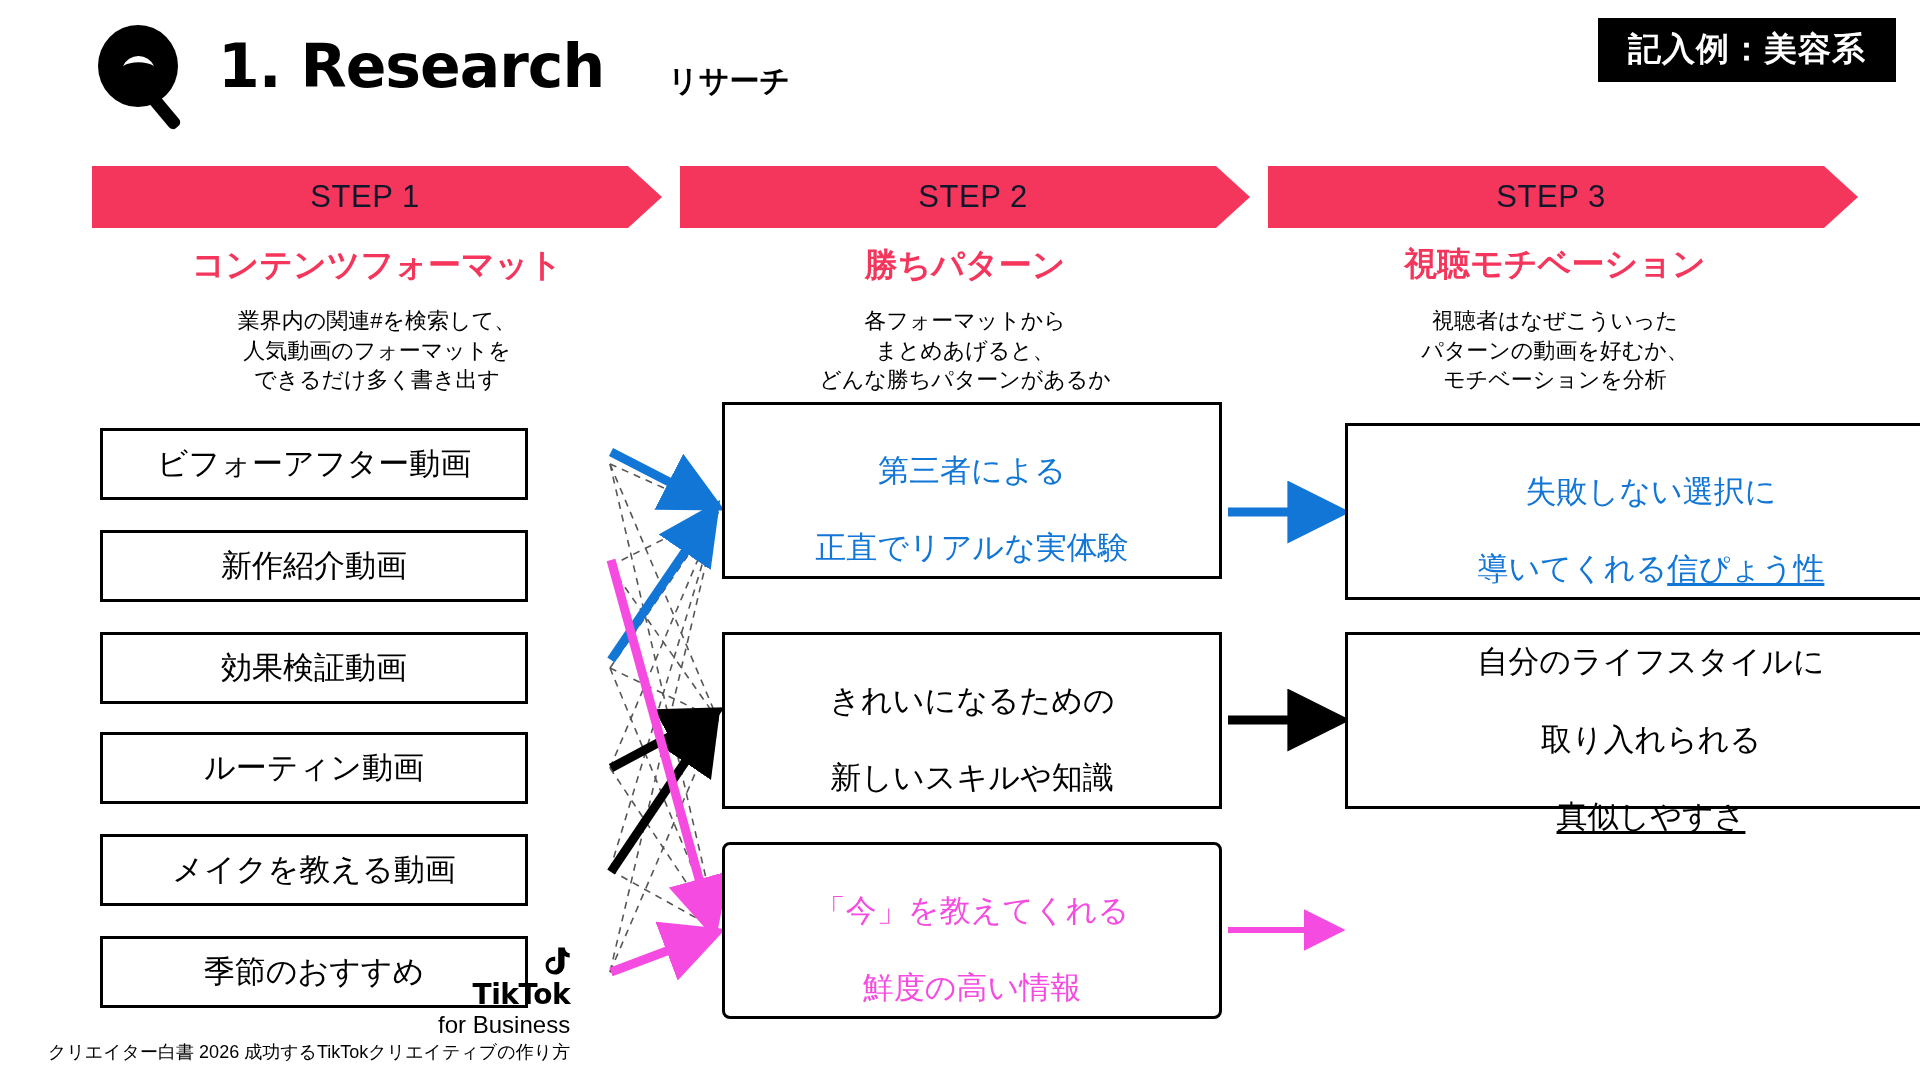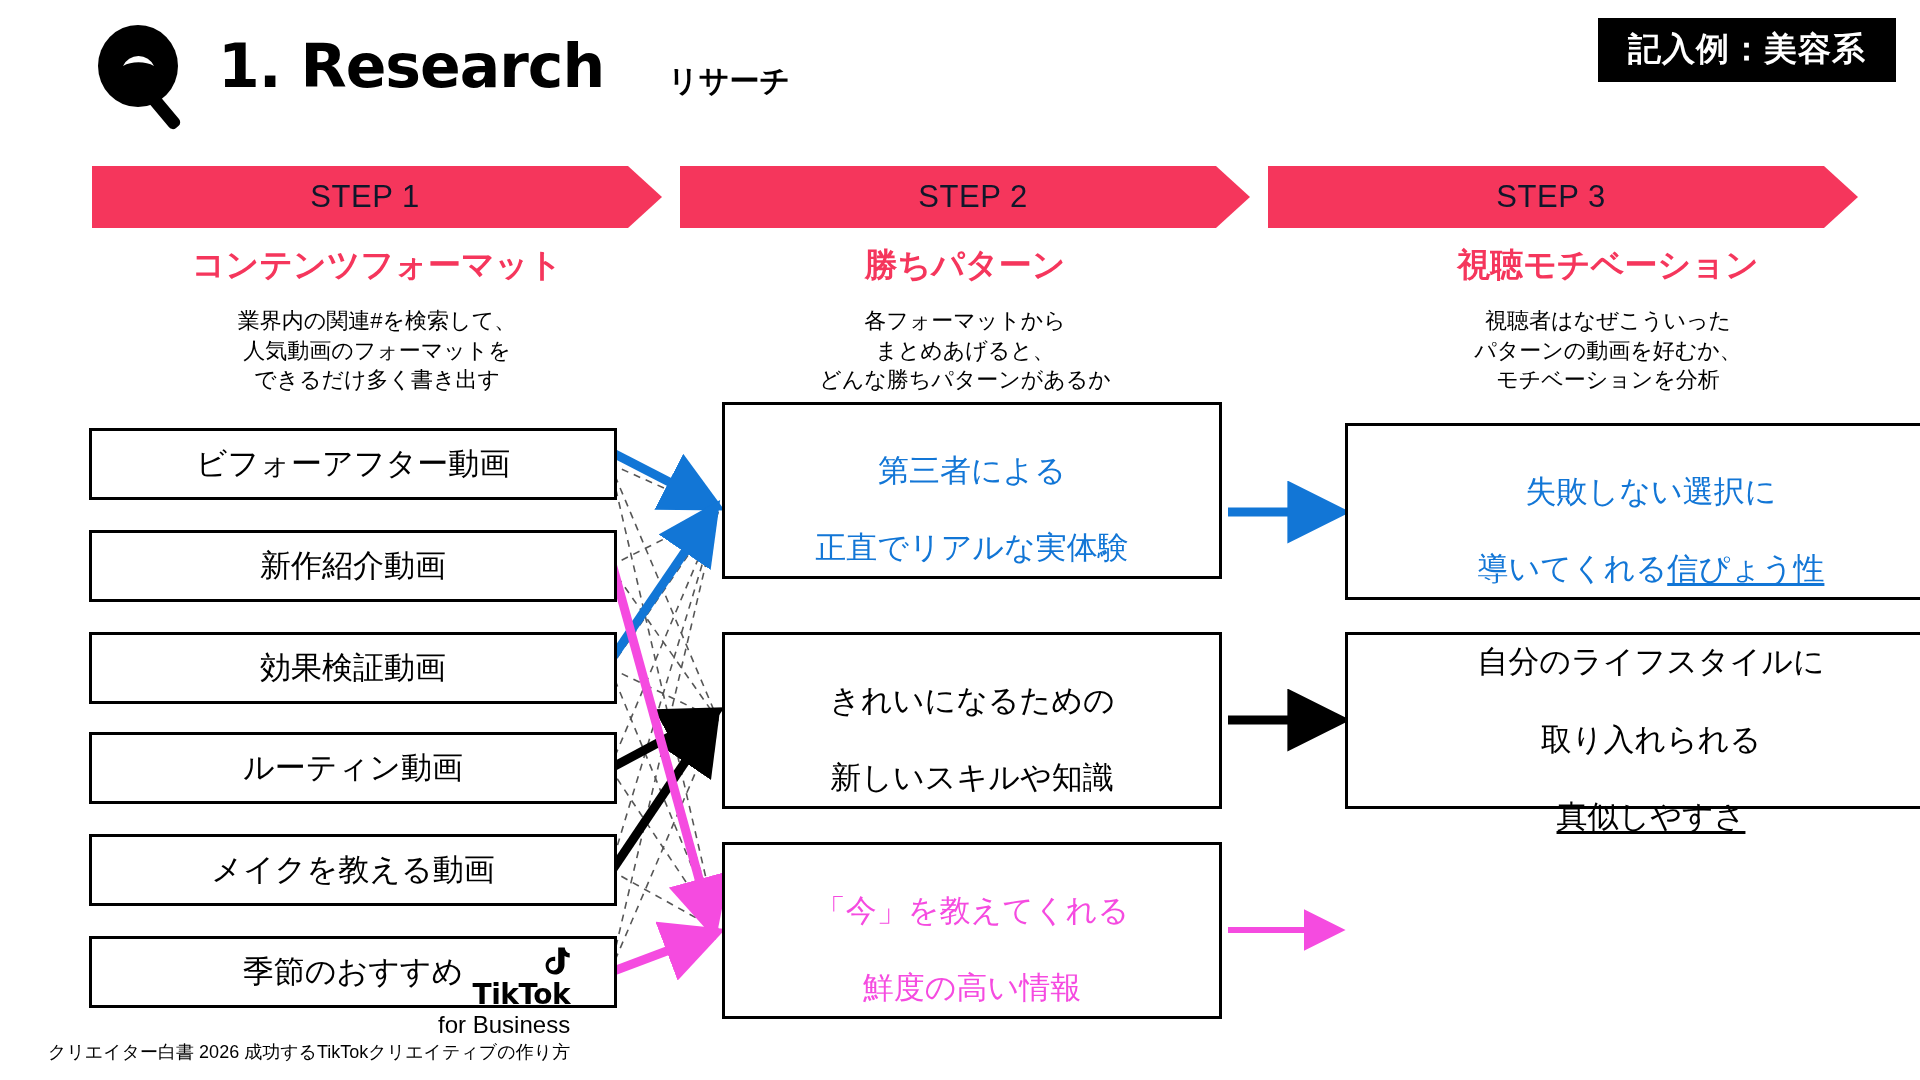--- a/index.html
+++ b/index.html
@@ -64,46 +64,46 @@
     color:#F5365C; font-size:33px; font-weight:bold; line-height:1;
     letter-spacing:0px;
   }
   .col-desc{
     position:absolute; top:306px; width:580px; text-align:center;
     color:#000; font-size:22px; font-weight:normal; line-height:1.35;
     white-space:pre-line;
   }
   #ct-1,#cd-1{ left:87px; }
   #ct-2,#cd-2{ left:675px; }
-  #ct-3,#cd-3{ left:1318px; }
+  #ct-3,#cd-3{ left:1265px;font-family:Liberation Serif, serif; }
 
   
   .box{
     position:absolute; border:3px solid #000; background:#fff;
     display:flex; align-items:center; justify-content:center;
     text-align:center;
   }
   .box .txt{ line-height:1.25; white-space:pre-line; }
 
   
-  .box-left{ left:89px; width:528px; height:72px; }
+  .box-left{ left:100px; width:428px; height:72px; }
   .box-left .txt{ font-size:31px; color:#000; }
   #lb-0{ top:428px; }
   #lb-1{ top:530px; }
   #lb-2{ top:632px; }
   #lb-3{ top:732px; }
   #lb-4{ top:834px; }
   #lb-5{ top:936px; }
 
   
   .box-mid{ left:722px; width:500px; height:177px; }
   .box-mid .txt{ font-size:31px; }
   #mb-0{ top:402px; }
   #mb-1{ top:632px; }
-  #mb-2{ top:842px; }
+  #mb-2{ top:842px;border-radius:8px; }
 
   
   .box-right{ left:1345px; width:612px; height:177px; }
   .box-right .txt{ font-size:31px; }
   #rb-0{ top:423px; }
   #rb-1{ top:632px; }
   #rb-2{ top:842px; }
 
   .u{ text-decoration:underline; text-underline-offset:4px; }
 

